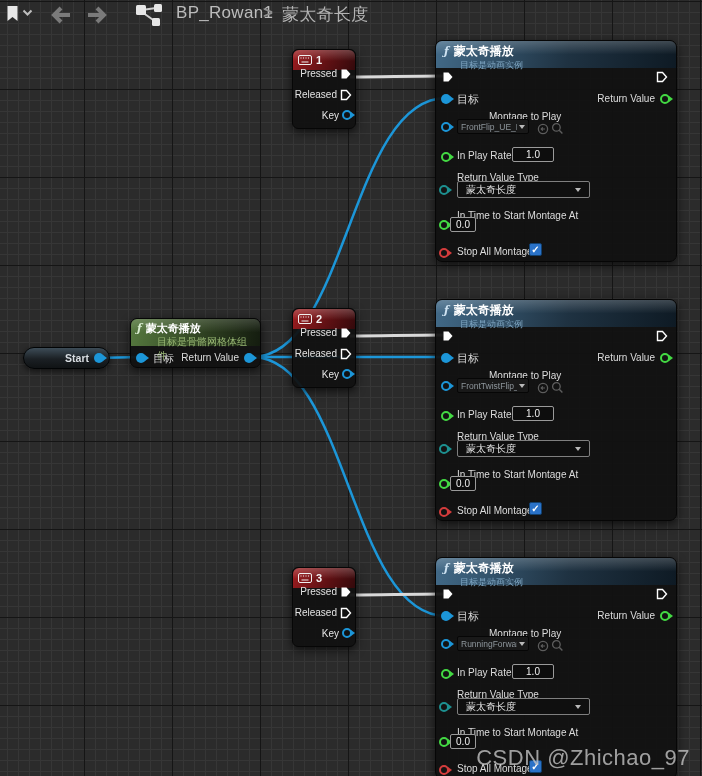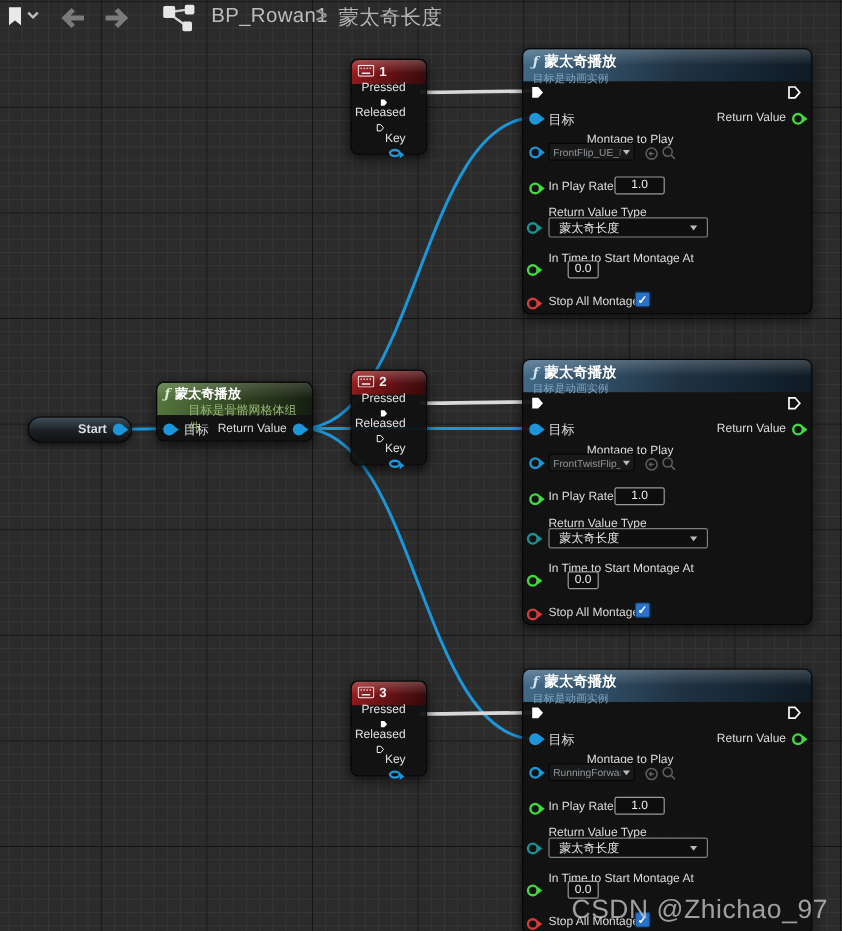--- a/index.html
+++ b/index.html
@@ -67,33 +67,33 @@
   .ghead .s { font-size:10px; color:#97b673; margin-left:20px; margin-top:-1px; }
   .ficon { font-style:italic; font-family:"DejaVu Serif", serif; font-size:11px; color:#d9ecd2; }
 
   
   .kbnode { left:292px; width:64px; height:80px; border-radius:6px; }
   .kb1 { top:49px; } .kb2 { top:308px; } .kb3 { top:567px; }
   .khead { height:20px; border-radius:6px 6px 0 0; display:flex; align-items:center; gap:4px; padding:0 5px;
            background:linear-gradient(to bottom, rgba(255,255,255,0.22), rgba(255,255,255,0) 55%),
                       linear-gradient(120deg, #a01d20 0%, #621114 55%, #33090b 100%); }
   .khead .knum { font-size:11px; font-weight:bold; color:#f2f2f2; }
-  .krow { position:absolute; right:17px; height:21px; display:flex; align-items:center; gap:3px;flex-direction:column; }
+  .krow { position:absolute; right:3px; height:21px; display:flex; align-items:flex-start; gap:3px; }
   .krow .klabel { font-size:10px; color:#e3e3e3; }
   .krow1 { top:18px; } .krow2 { top:39px;margin-left:29px; } .krow3 { top:60px; }
   .krow .pin { position:relative; }
 
   
   .mnode { left:435px; width:242px; height:222px; }
   .m1 { top:40px; } .m2 { top:299px; } .m3 { top:557px; }
   .mhead { height:27px; border-radius:6px 6px 0 0; padding:2px 8px;
            background:linear-gradient(to bottom, rgba(255,255,255,0.20), rgba(255,255,255,0) 50%),
                       linear-gradient(100deg, #426a88 0%, #27405485 55%, #0e1a24 100%), #16232e; }
   .mhead .t { font-size:12px; font-weight:bold; color:#fff; display:flex; gap:5px; align-items:baseline; }
-  .mhead .s { font-size:9px; color:#7fa6c2; margin-top:-1px; }
+  .mhead .s { font-size:9px; color:#7fa6c2; margin-left:16px; margin-top:-1px; }
   .mhead .ficon { color:#cfe3f2; }
   .p-exec-in  { left:6px;  top:30px; }
   .p-exec-out { right:8px; top:30px; }
   .p-target { left:5px; top:53px; }
   .l-target { left:21px; top:51px; font-size:11px; }
   .l-retval { right:21px; top:52px; }
   .p-retval { right:6px; top:53px; }
   .l-m2p  { left:21px; top:70px;padding-left:32px; }
   .p-m2p  { left:5px;  top:81px; }
   .dd-m2p { position:absolute; left:21px; top:78px; width:72px; height:15px; background:#191919;
@@ -109,21 +109,21 @@
               font-family:"Liberation Sans", sans-serif; padding:0; }
   .box-rate { left:76px; top:106px; width:42px; }
   .l-rvt  { left:21px; top:131px; }
   .p-rvt  { left:3px; top:144px; }
   .dd-rvt { position:absolute; left:21px; top:140px; width:133px; height:17px; background:#0f0f0f;
             border:1px solid #7f7f7f; border-radius:2px; display:flex; align-items:center;
             padding:0 8px; }
   .dd-rvt .ddtext { flex:1; font-size:10px; color:#e8e8e8; }
   .l-start   { left:21px; top:169px; }
   .p-start   { left:3px; top:179px; }
-  .box-start { left:37px; top:176px; width:26px; }
+  .box-start { left:14px; top:176px; width:26px; }
   .p-stop { left:3px; top:207px; }
   .l-stop { left:21px; top:205px; }
   .cb-stop { position:absolute; left:93px; top:202px; width:13px; height:13px; background:#2a72c8;
              border:1px solid #11406f; border-radius:2px; color:#fff; font-size:10px; font-weight:bold;
              display:flex; align-items:center; justify-content:center; }
 
   
   .watermark { position:absolute; right:12px; bottom:5px; z-index:5; font-size:22px;
                color:rgba(195,195,195,0.8); letter-spacing:0.5px; }
 </style>

